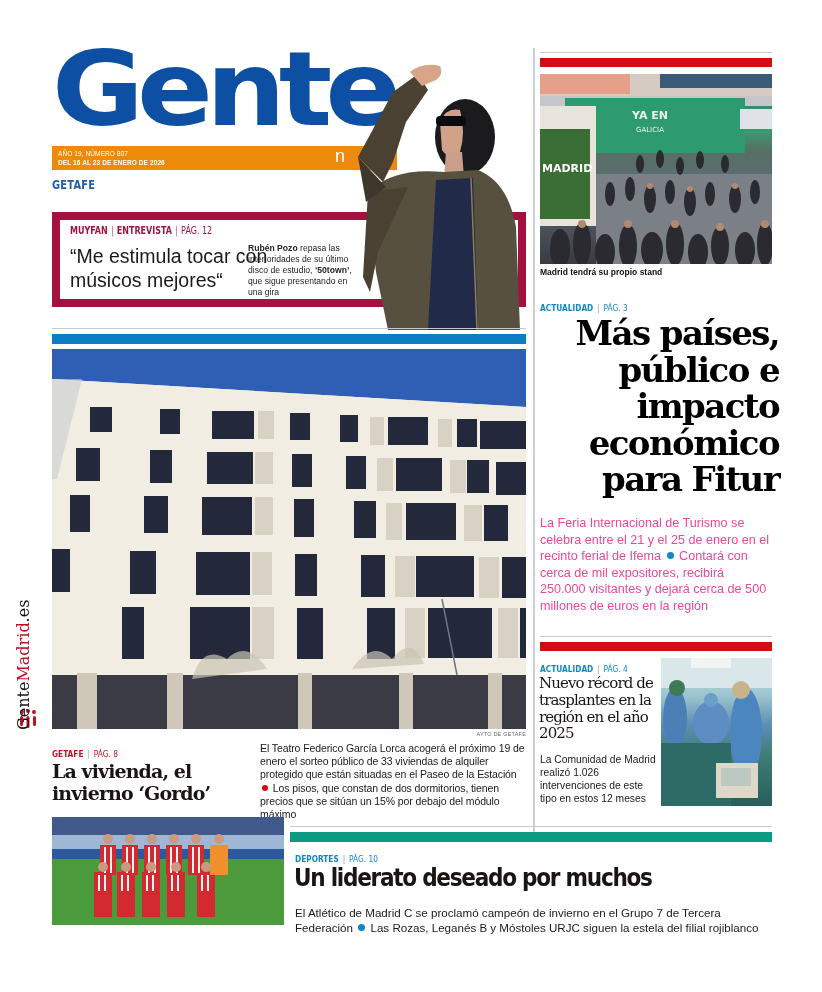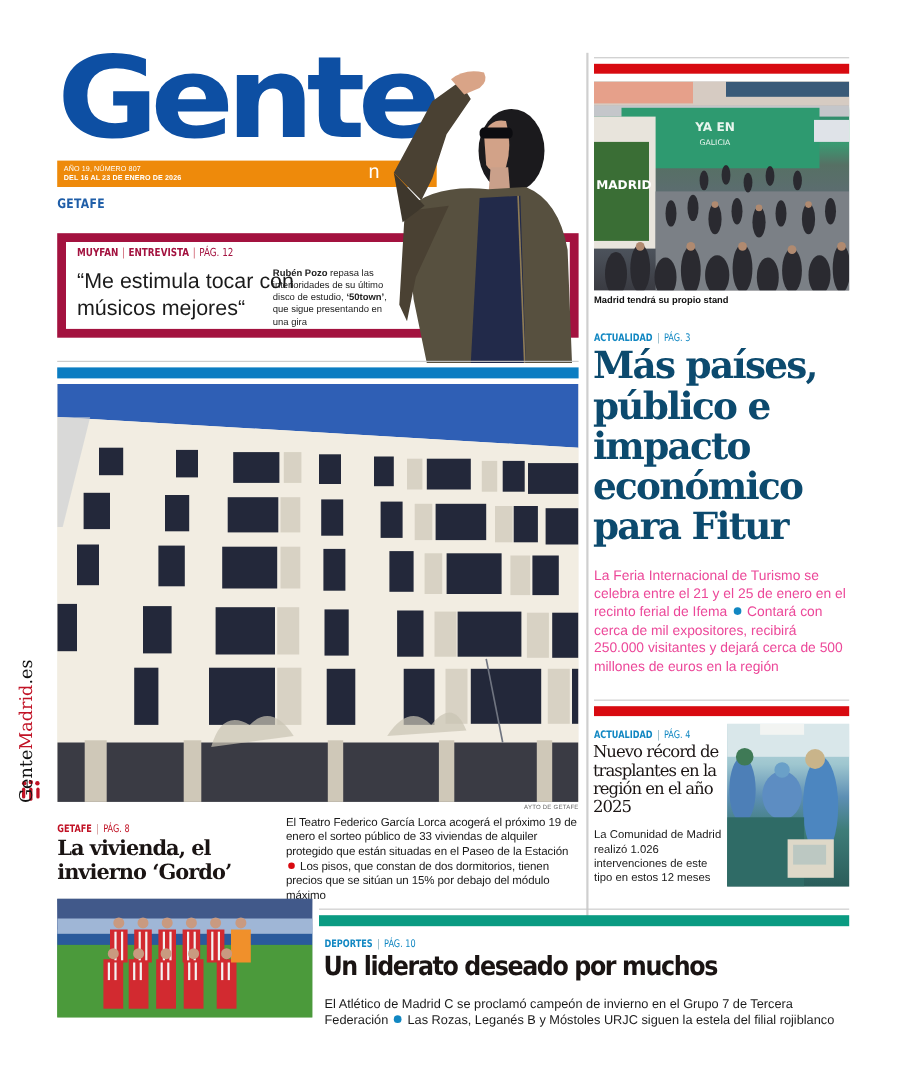--- a/index.html
+++ b/index.html
@@ -34,21 +34,21 @@
   .top-grey-rule { position: absolute; left: 540px; top: 52px; width: 232px; height: 1px; background: #c8c8c8; }
   .red-bar { position: absolute; left: 540px; height: 9px; width: 232px; background: #d80a10; }
   .red-bar.one { top: 58px; }
   .red-bar.two { top: 642px; }
   .fitur-photo { position: absolute; left: 540px; top: 74px; width: 232px; height: 190px; overflow: hidden; background: linear-gradient(180deg, #c9c4bd 0%, #b9b2ad 12%, #2f8a6a 14%, #3a9a72 30%, #567064 40%, #5f6b76 60%, #3a3b42 100%); }
   .fitur-caption { position: absolute; left: 540px; top: 267px; font-size: 8.5px; font-weight: bold; color: #111; }
   .fitur-kicker { position: absolute; left: 540px; top: 297px; }
   .kicker { font-family: "DejaVu Sans", sans-serif; font-size: 9.5px; font-weight: bold; color: #1187c2; transform: scaleX(0.78); transform-origin: left; white-space: nowrap; display: inline-block; }
   .kicker .sep { color: #7ab; font-weight: normal; padding: 0 5px; }
   .kicker .pag { font-weight: normal; }
-  .fitur-headline { position: absolute; left: 539px; top: 315px; width: 240px; font-family: "DejaVu Serif", serif; font-weight: bold; font-size: 34px; line-height: 36.5px; letter-spacing: -1.6px; color: #0c4a6e; }
+  .fitur-headline { position: absolute; left: 539px; top: 315px; width: 240px; font-family: "DejaVu Serif", serif; font-weight: bold; font-size: 34px; line-height: 36.5px; letter-spacing: -1.6px; color: #000000; text-align: right; }
   .fitur-dek { position: absolute; left: 540px; top: 515px; width: 232px; font-size: 12.6px; line-height: 16.6px; color: #ec4899; }
   .dot-blue { display: inline-block; width: 7px; height: 7px; border-radius: 50%; background: #1187c2; vertical-align: 1px; margin: 0 2px; }
   .dot-red { display: inline-block; width: 6px; height: 6px; border-radius: 50%; background: #d80a10; vertical-align: 1px; margin: 0 2px; }
   .mid-grey-rule { position: absolute; left: 540px; top: 636px; width: 232px; height: 1px; background: #c8c8c8; }
 
   
   .trans-kicker { position: absolute; left: 540px; top: 658px; }
   .trans-headline { position: absolute; left: 539px; top: 675px; width: 120px; font-family: "DejaVu Serif", serif; font-weight: normal; font-size: 15px; line-height: 16.8px; letter-spacing: -0.9px; color: #1a1413; }
   .trans-dek { position: absolute; left: 540px; top: 753px; width: 118px; font-size: 10.3px; line-height: 13px; color: #1a1a1a; }
   .trans-photo { position: absolute; left: 661px; top: 658px; width: 111px; height: 148px; overflow: hidden; background: linear-gradient(180deg, #c8dde3 0%, #9ec6cf 25%, #5d8fb4 45%, #3f7d79 65%, #2a5d5a 100%); }

